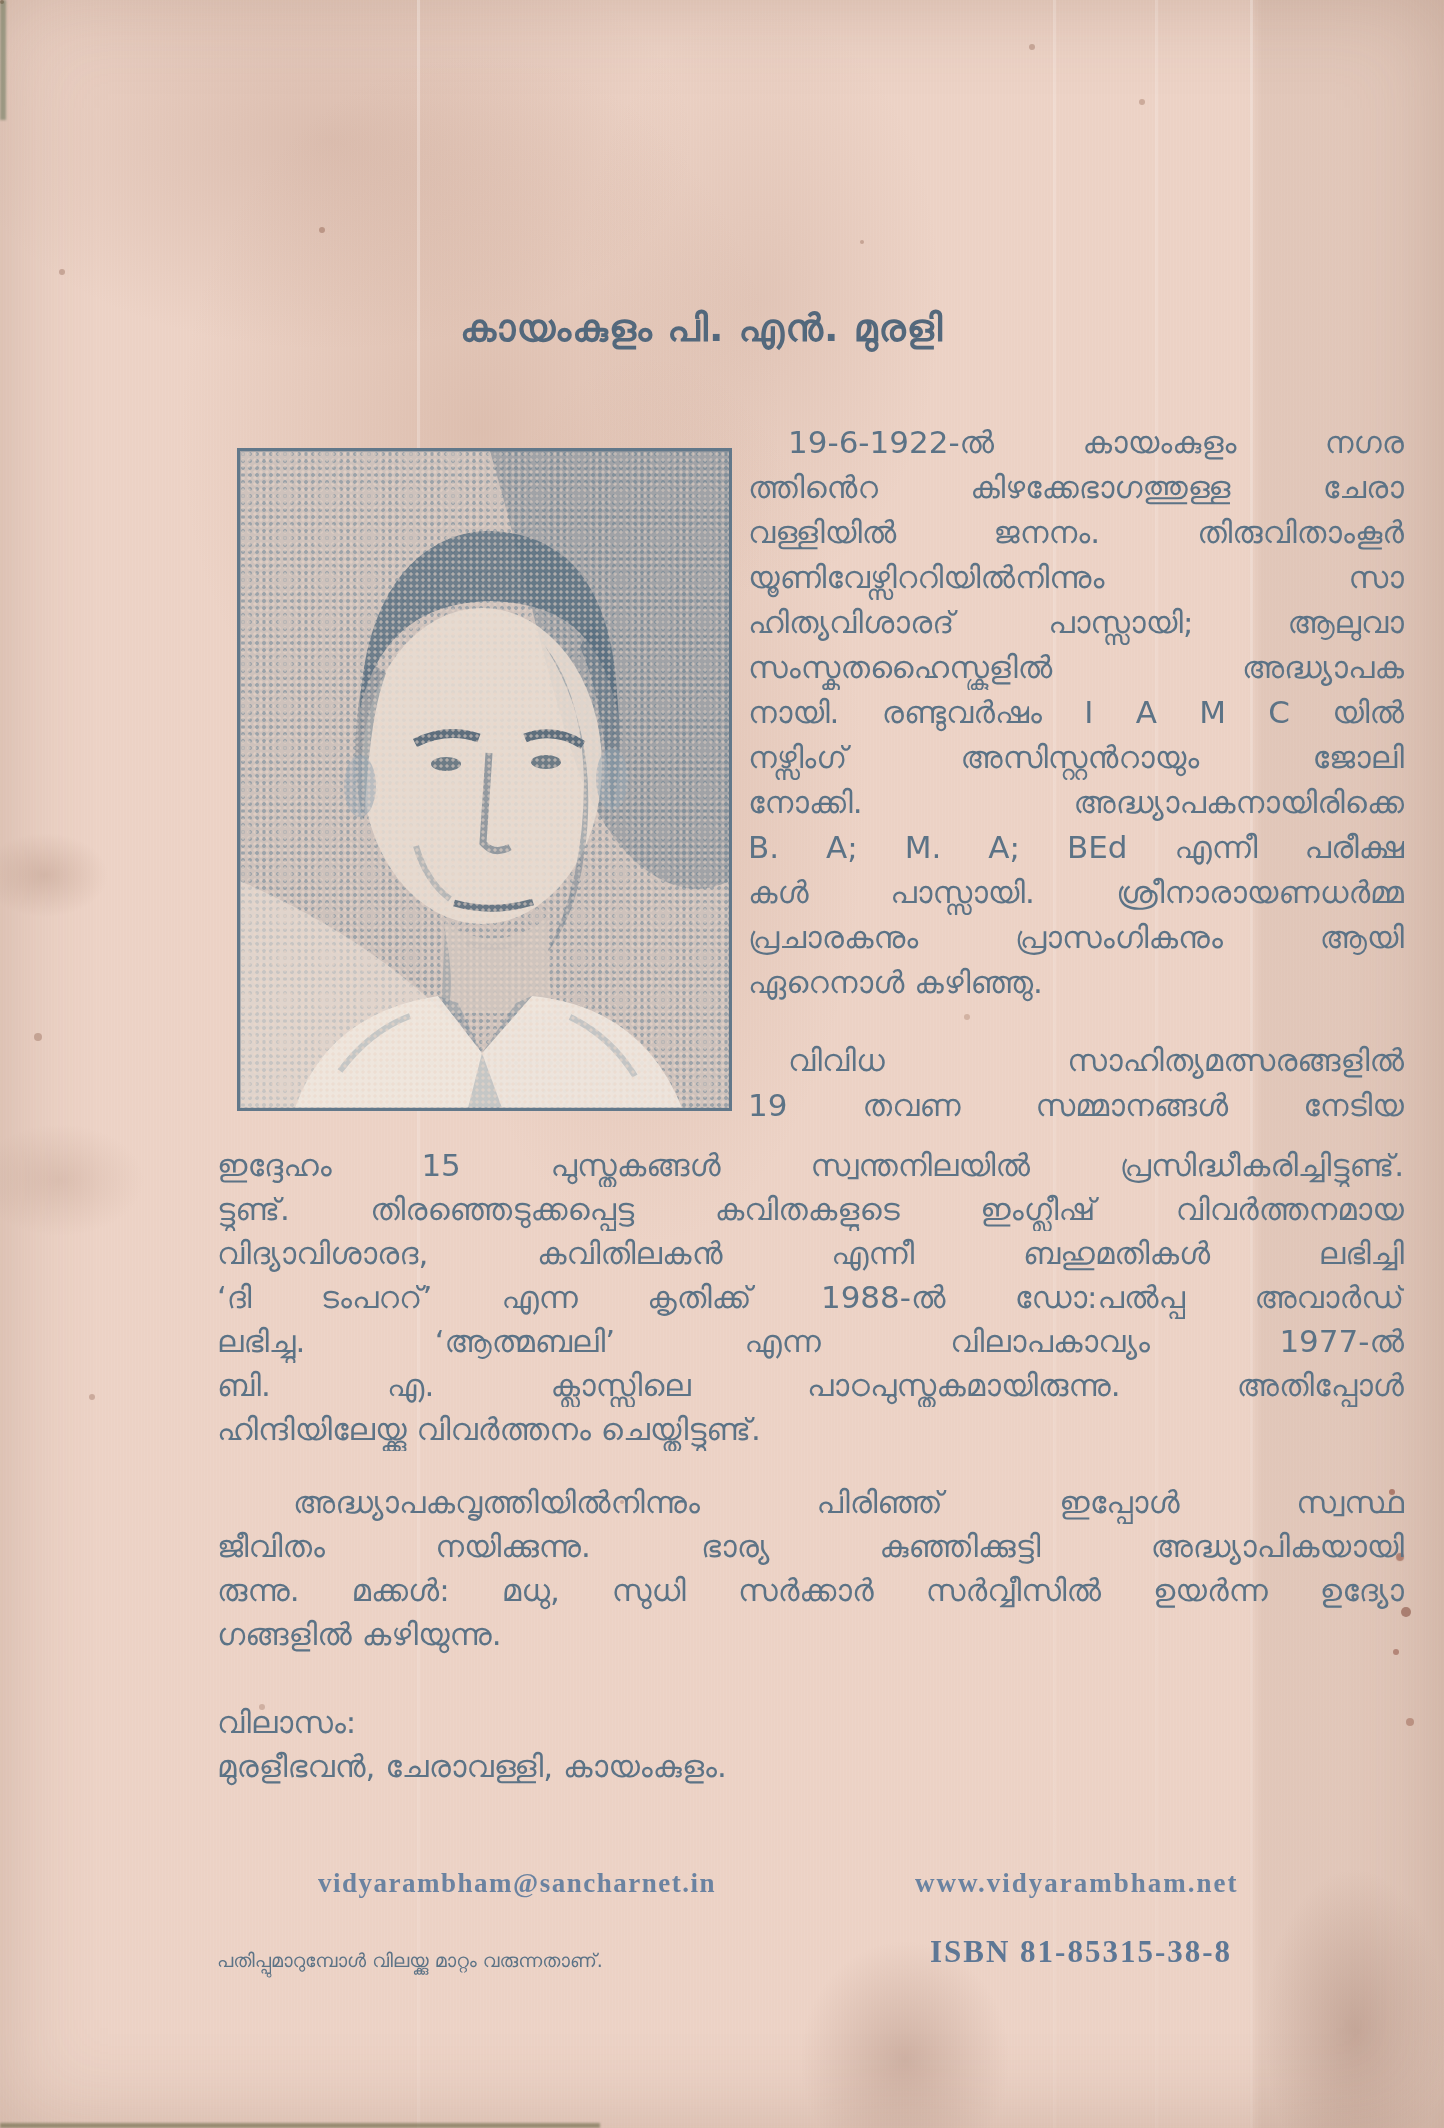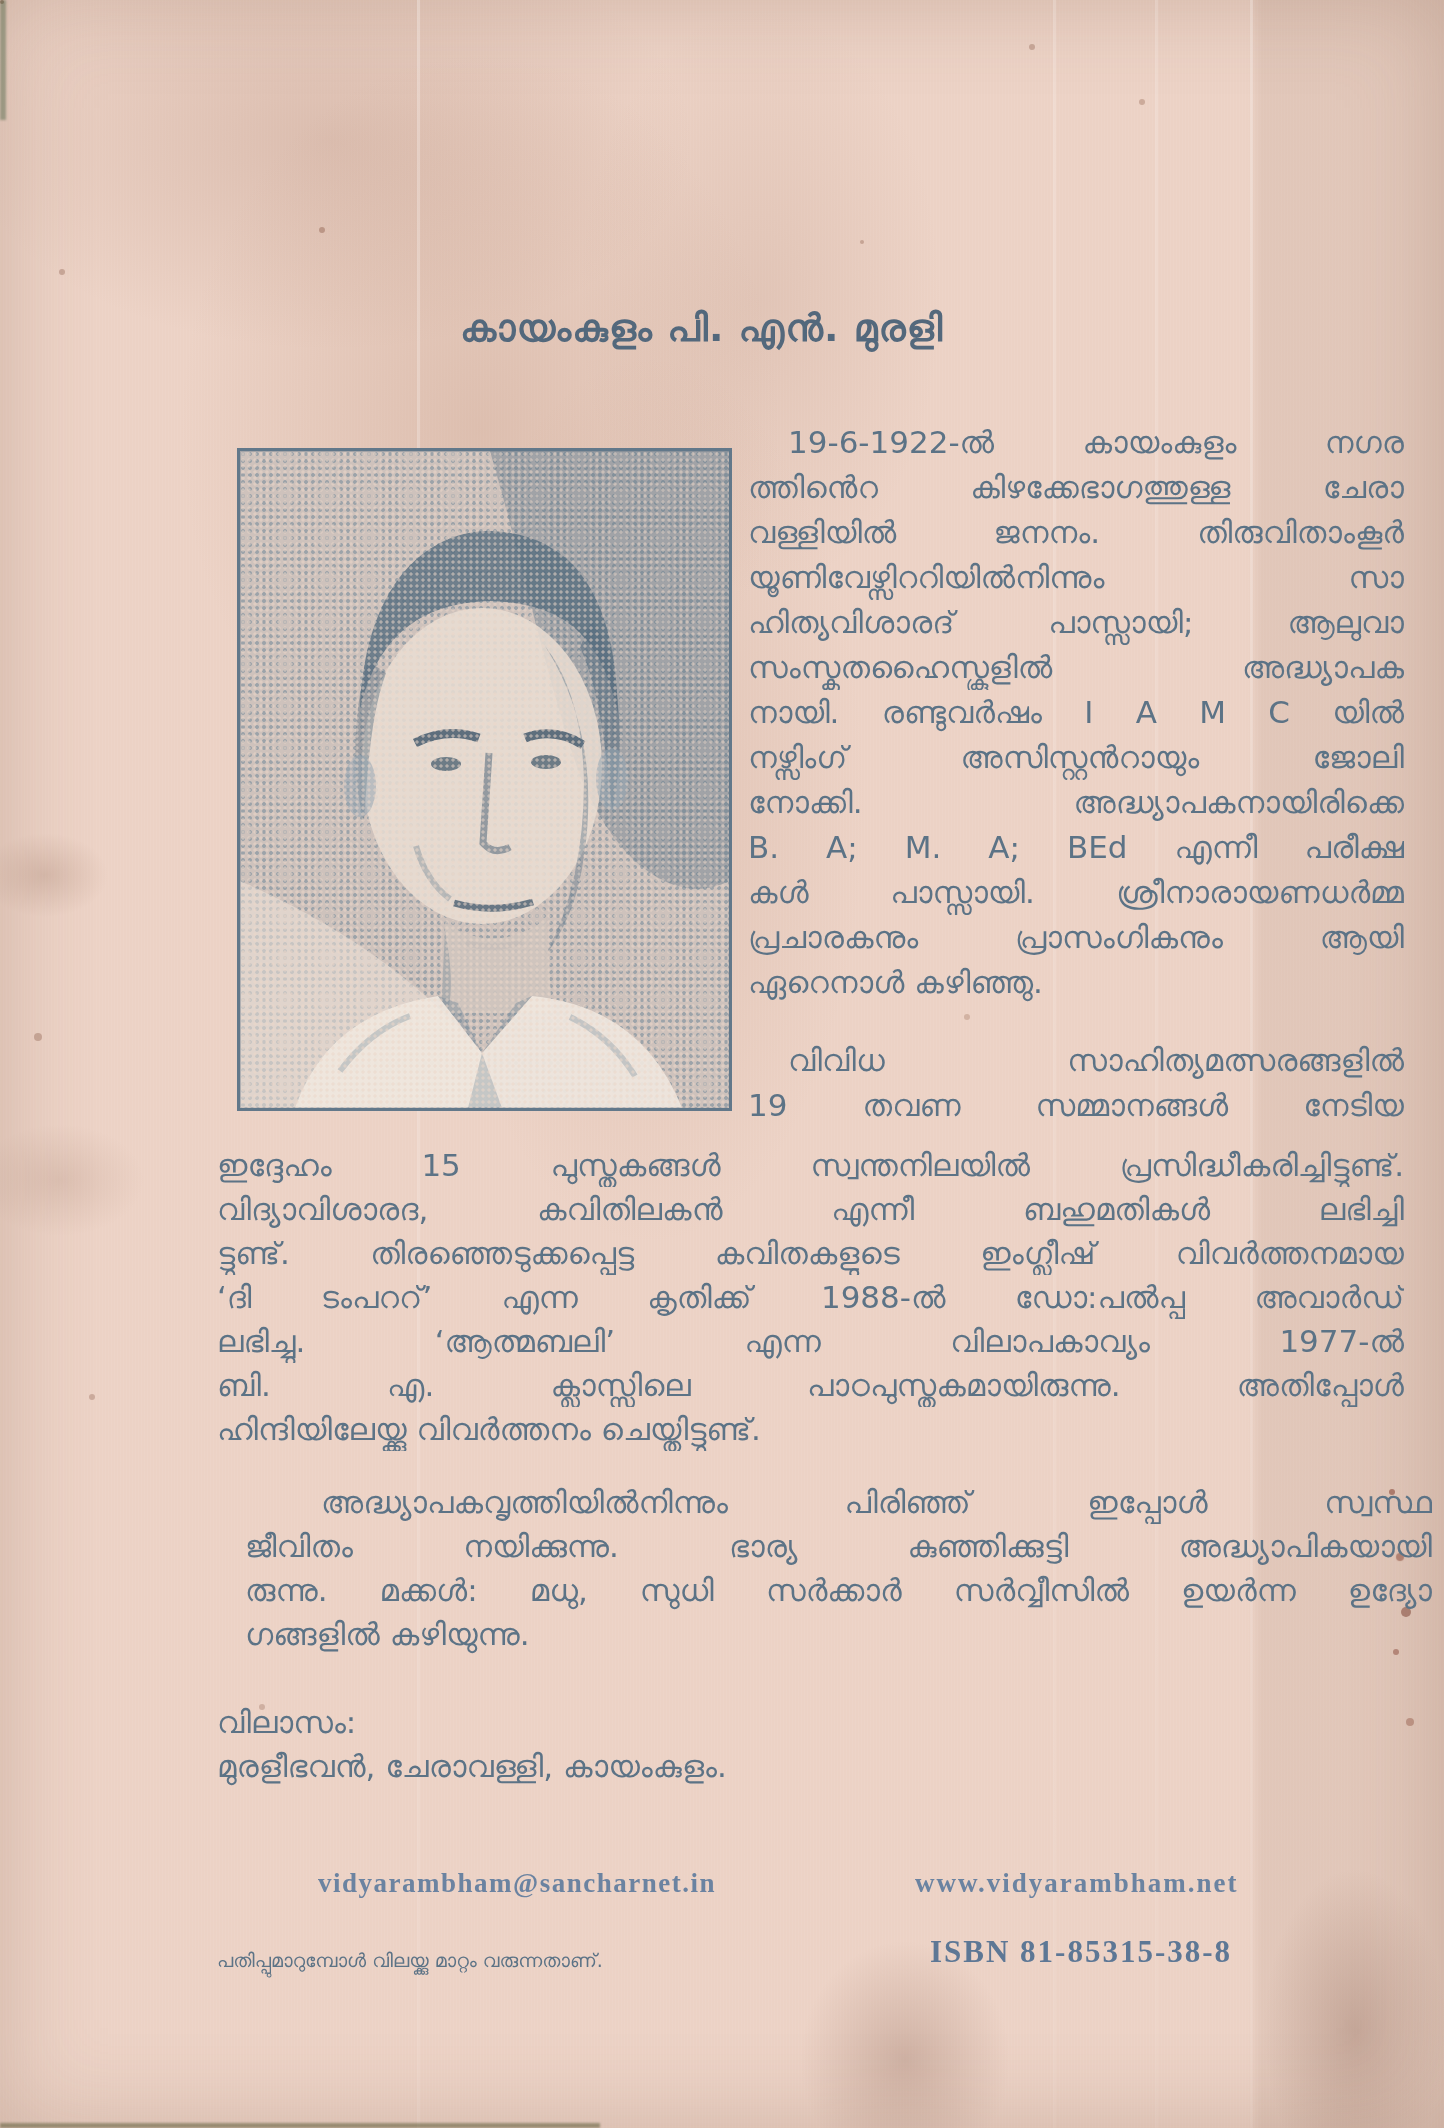--- a/index.html
+++ b/index.html
@@ -50,21 +50,21 @@
 
   
   .ln{height:45px;overflow:hidden;text-align:justify;text-align-last:justify;color:#5c7386;font-size:31px;line-height:45px;}
   .ln.end{text-align-last:left;}
   .ln.ind40{text-indent:40px;}
   .ln.ind76{text-indent:76px;}
   .ln.gap{margin-top:33px;}
   .col-lines{position:absolute;left:748px;top:420px;width:656px;}
   .full-lines{position:absolute;left:217px;top:1143px;width:1187px;}
   .full-lines .ln{height:44px;line-height:44px;}
-  .para4{position:absolute;left:217px;top:1480px;width:1187px;margin-left:28px;}
+  .para4{position:absolute;left:217px;top:1480px;width:1187px;}
   .para4 .ln{height:44px;line-height:44px;}
 
   .address{position:absolute;left:217px;top:1700px;width:1187px;color:#5c7386;font-size:31px;line-height:44px;}
   .address .addr-label{padding-right:64px;}
 
   .stamp{font-family:"Liberation Serif","DejaVu Serif",serif;font-weight:700;color:#6b83a1;letter-spacing:1.5px;}
   .email{position:absolute;left:318px;top:1868px;font-size:27px;}
   .website{position:absolute;left:915px;top:1868px;font-size:27px;letter-spacing:2px;}
   .price-note{position:absolute;left:217px;top:1938px;font-size:19px;color:#5c7386;margin-top:11px;}
   .isbn{position:absolute;left:930px;top:1934px;font-size:31px;letter-spacing:2px;color:#5d7795;}
@@ -132,22 +132,22 @@
     <div class="ln">B. A; M. A; BEd എന്നീ പരീക്ഷ</div>
     <div class="ln">കൾ പാസ്സായി. ശ്രീനാരായണധർമ്മ</div>
     <div class="ln">പ്രചാരകനും പ്രാസംഗികനും ആയി</div>
     <div class="ln end">ഏറെനാൾ കഴിഞ്ഞു.</div>
     <div class="ln ind40 gap">വിവിധ സാഹിത്യമത്സരങ്ങളിൽ</div>
     <div class="ln">19 തവണ സമ്മാനങ്ങൾ നേടിയ</div>
   </div>
 
   <div class="full-lines">
     <div class="ln">ഇദ്ദേഹം 15 പുസ്തകങ്ങൾ സ്വന്തനിലയിൽ പ്രസിദ്ധീകരിച്ചിട്ടുണ്ട്.</div>
+    <div class="ln">ട്ടുണ്ട്. തിരഞ്ഞെടുക്കപ്പെട്ട കവിതകളുടെ ഇംഗ്ലീഷ് വിവർത്തനമായ</div>
     <div class="ln">വിദ്യാവിശാരദ, കവിതിലകൻ എന്നീ ബഹുമതികൾ ലഭിച്ചി</div>
-    <div class="ln">ട്ടുണ്ട്. തിരഞ്ഞെടുക്കപ്പെട്ട കവിതകളുടെ ഇംഗ്ലീഷ് വിവർത്തനമായ</div>
     <div class="ln">‘ദി ടംപററ്’ എന്ന കൃതിക്ക് 1988-ൽ ഡോ:പൽപ്പു അവാർഡ്</div>
     <div class="ln">ലഭിച്ചു. ‘ആത്മബലി’ എന്ന വിലാപകാവ്യം 1977-ൽ</div>
     <div class="ln">ബി. എ. ക്ലാസ്സിലെ പാഠപുസ്തകമായിരുന്നു. അതിപ്പോൾ</div>
     <div class="ln end">ഹിന്ദിയിലേയ്ക്കു വിവർത്തനം ചെയ്തിട്ടുണ്ട്.</div>
   </div>
 
   <div class="para4">
     <div class="ln ind76">അദ്ധ്യാപകവൃത്തിയിൽനിന്നും പിരിഞ്ഞ് ഇപ്പോൾ സ്വസ്ഥ</div>
     <div class="ln">ജീവിതം നയിക്കുന്നു. ഭാര്യ കുഞ്ഞിക്കുട്ടി അദ്ധ്യാപികയായി</div>
     <div class="ln">രുന്നു. മക്കൾ: മധു, സുധി സർക്കാർ സർവ്വീസിൽ ഉയർന്ന ഉദ്യോ</div>

